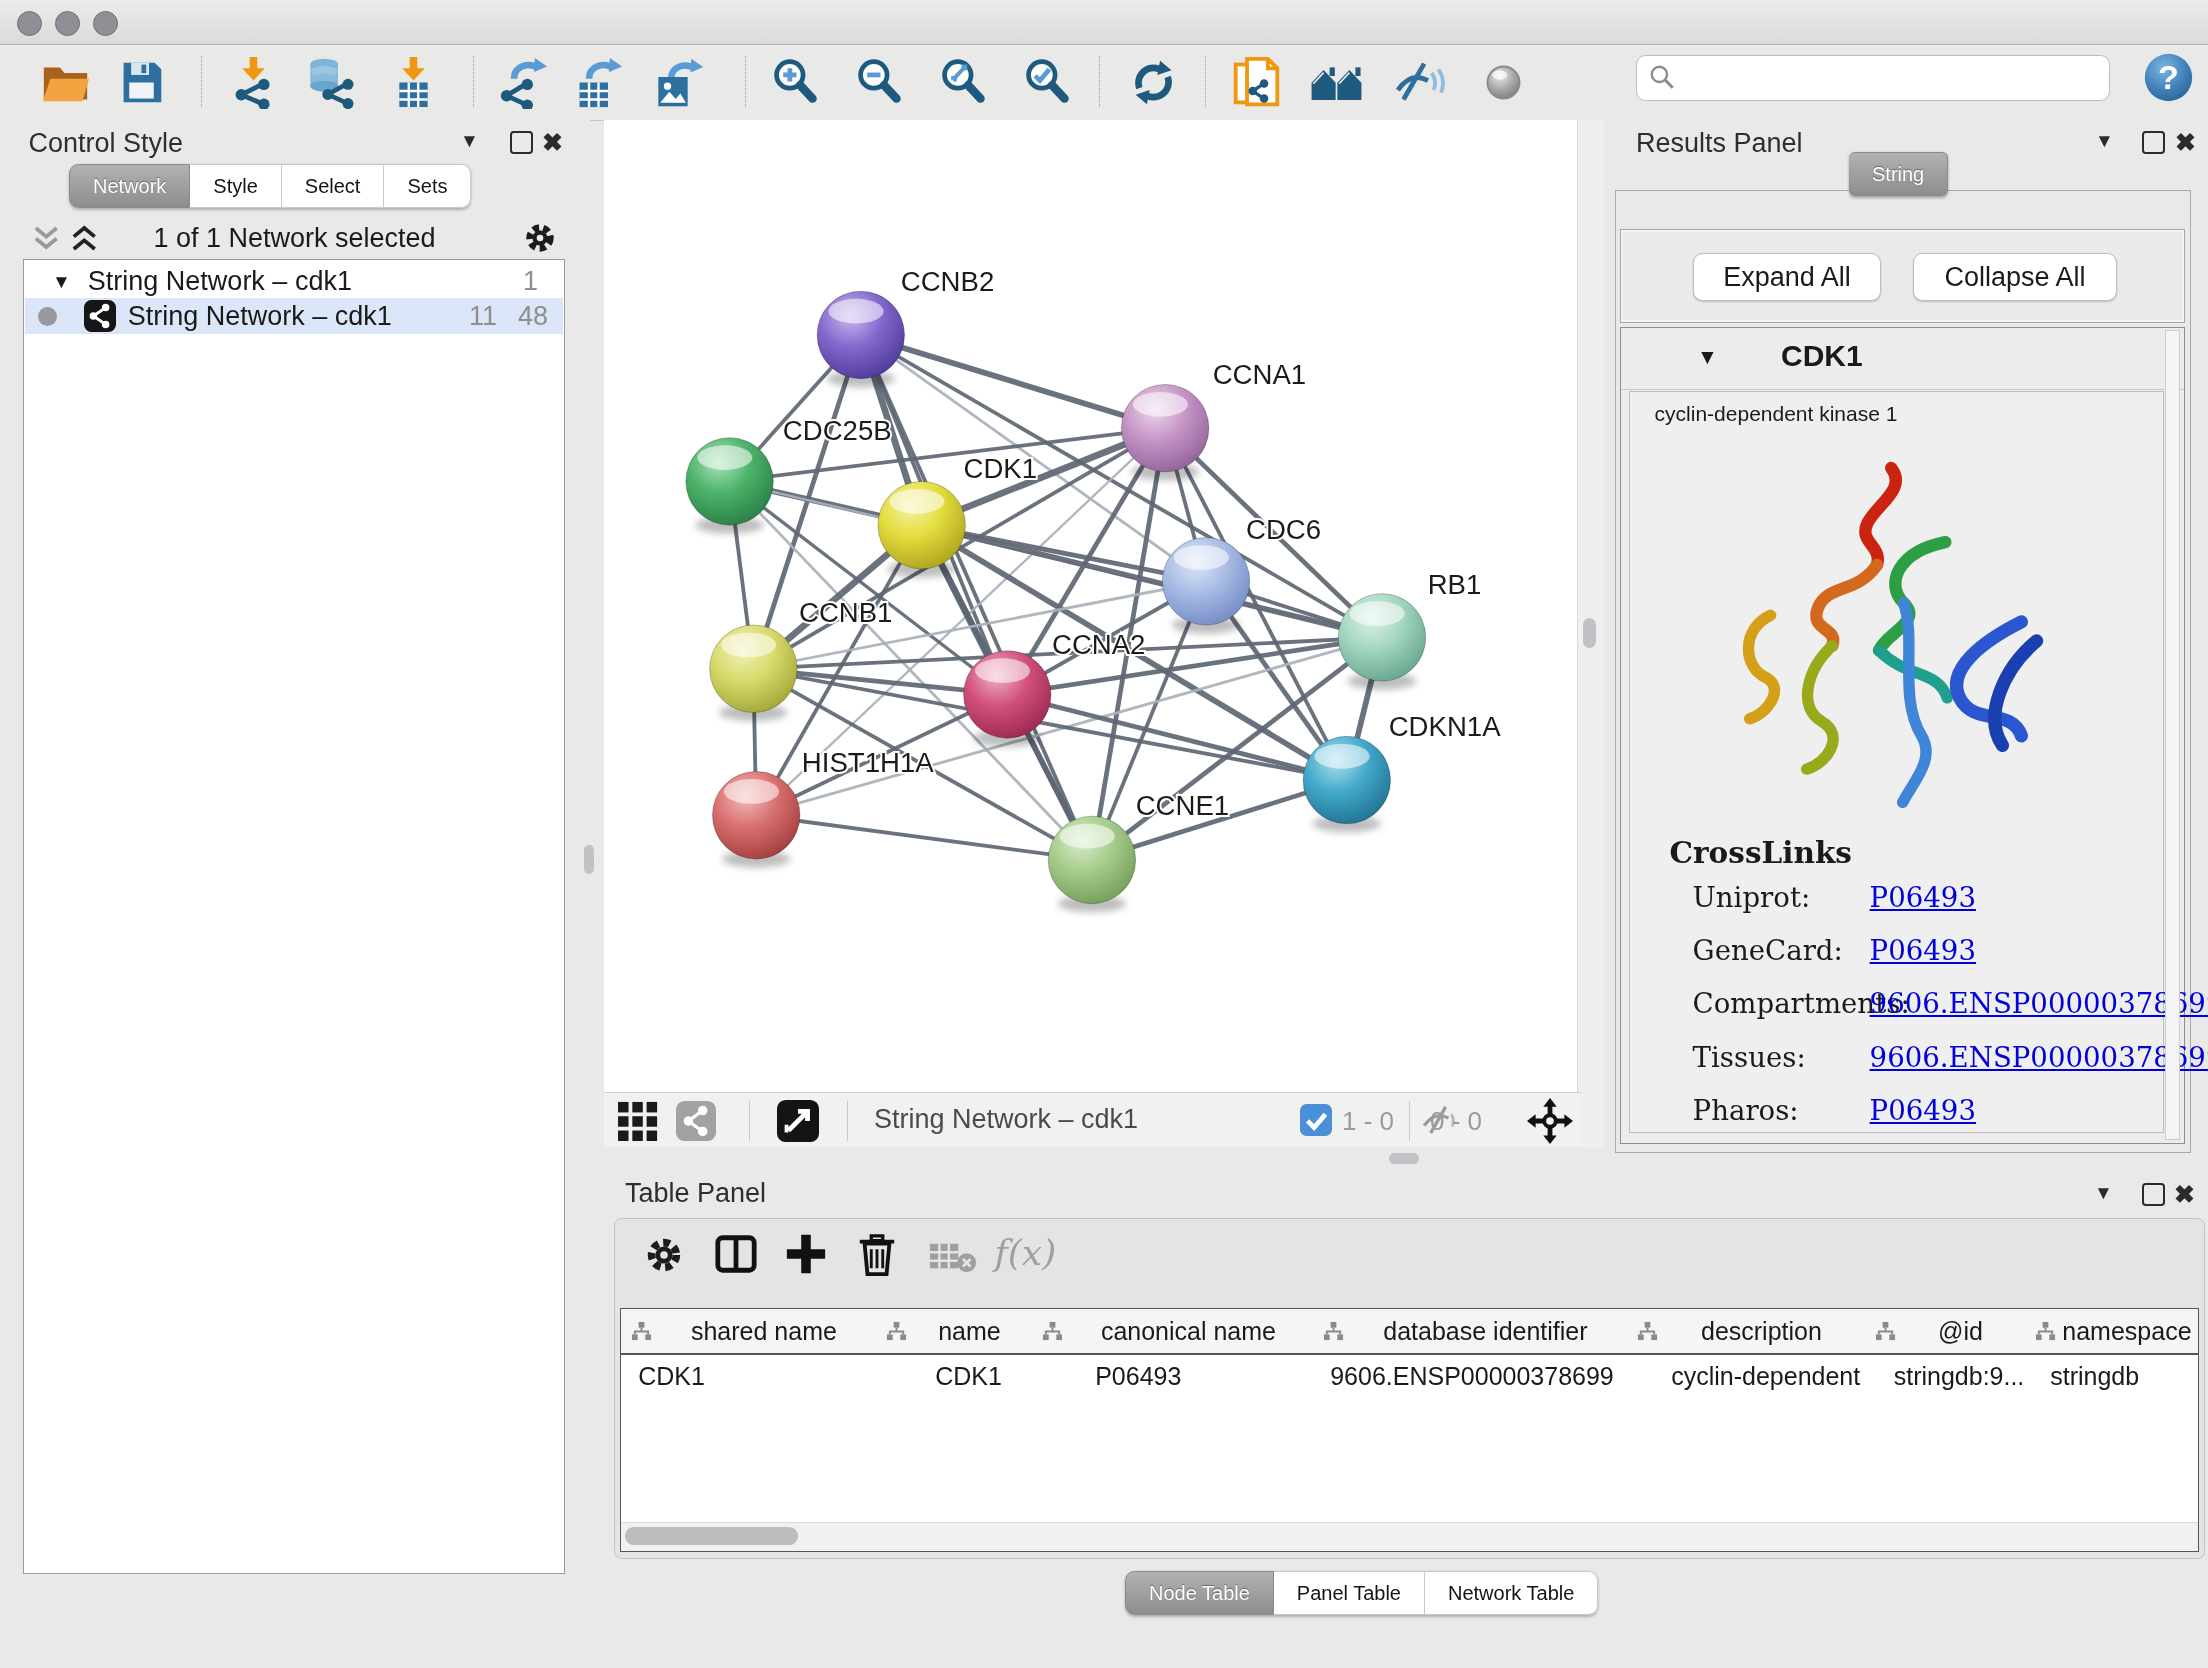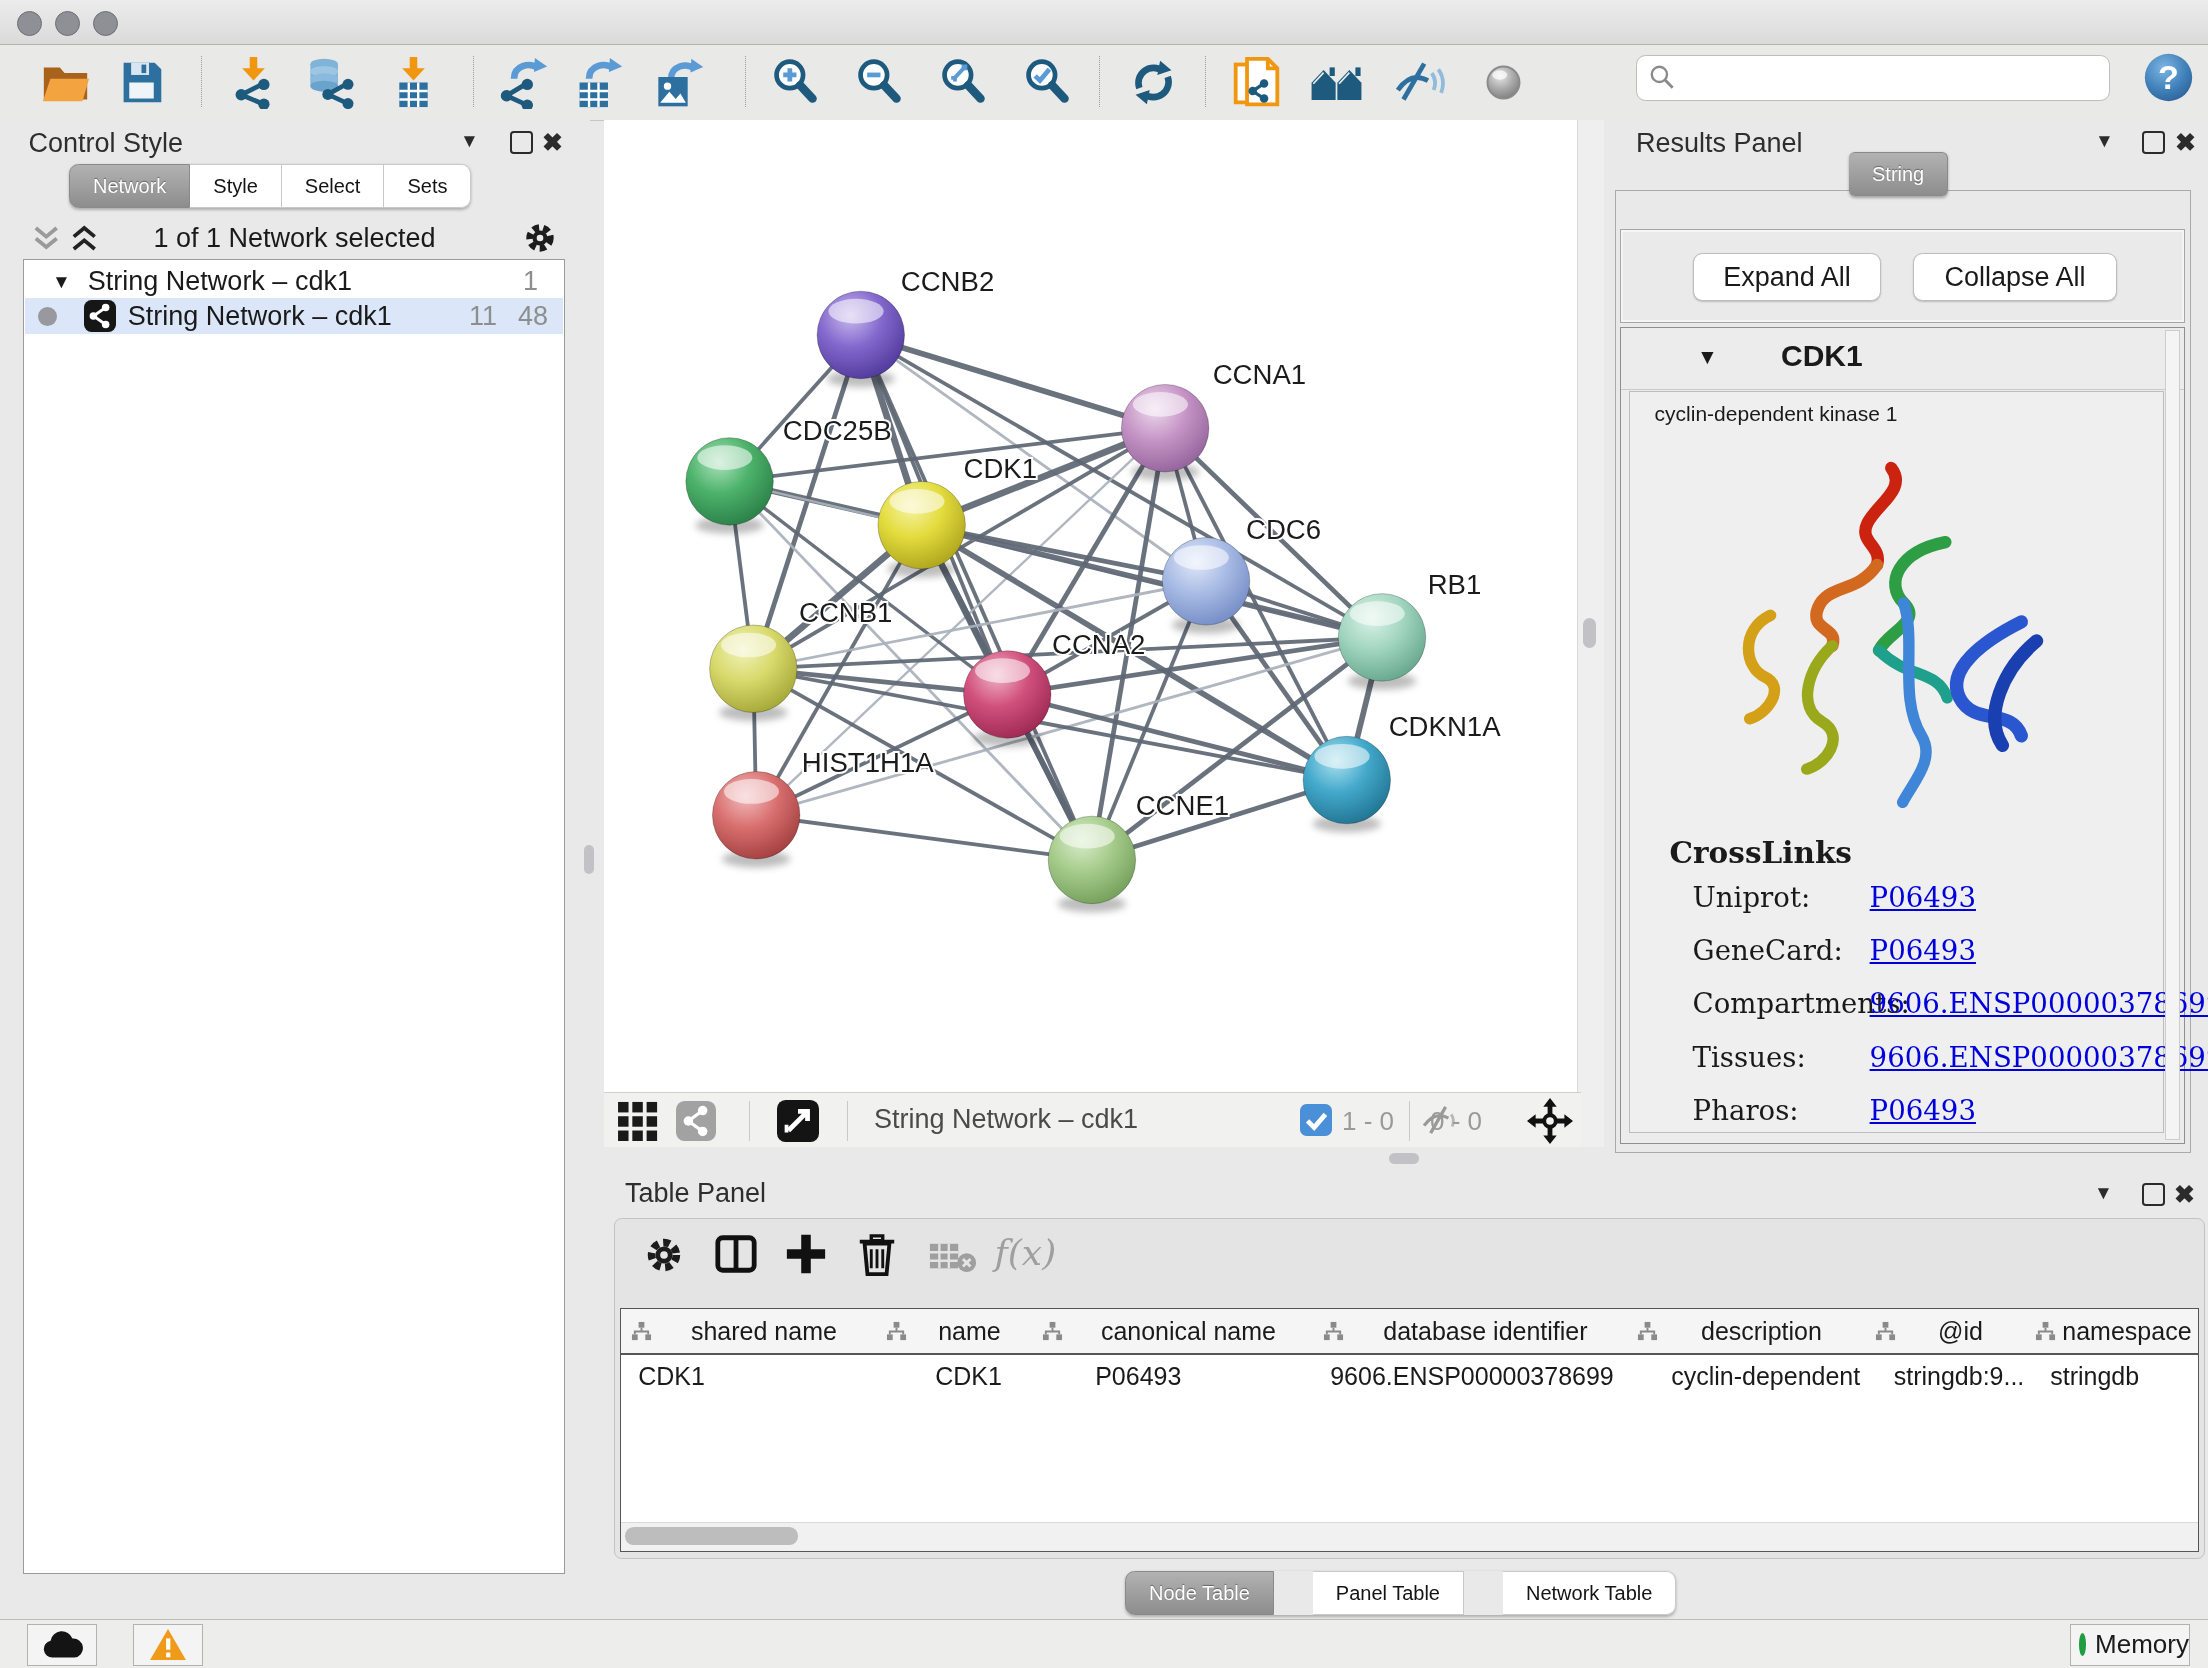--- a/index.html
+++ b/index.html
@@ -832,40 +832,22 @@
         <div class="trow-cell" style="left:1006px;width:238px;padding-left:44px;">cyclin-dependent ...</div>
         <div class="trow-cell" style="left:1244px;width:160px;padding-left:28.5px;">stringdb:9...</div>
         <div class="trow-cell" style="left:1404px;width:173px;padding-left:25px;">stringdb</div>
 
         <div class="abs" style="left:0;bottom:0;width:1577px;height:28.5px;background:#f1f1f1;border-top:1px solid #d9d9d9;">
           <div class="scrollthumb abs" style="left:3.8px;top:4.8px;width:173px;height:18px;"></div>
         </div>
       </div>
     </div>
 
-    <div class="abs tabset" style="left:521px;top:399px;gap:39px;">
+    <div class="abs tabset" style="left:521px;top:399px;">
       <div class="tab active">Node Table</div>
       <div class="tab">Panel Table</div>
       <div class="tab">Network Table</div>
     </div>
   </div>
 
-  <div class="abs" style="left:0;top:1619px;width:2208px;height:49px;background:#ededec;border-top:1px solid #bcbcbc;">
-    <div class="abs statusbtn" style="left:27px;top:3.8px;width:68px;height:40px;">
-      <svg width="42" height="28.5" viewBox="0 0 44 30">
-        <path d="M12 28 a9 9 0 0 1 -2 -17.8 A12 12 0 0 1 33 8 a8 8 0 0 1 2 20z" fill="#141414"></path>
-      </svg>
-    </div>
-    <div class="abs statusbtn" style="left:133px;top:3.8px;width:68px;height:40px;">
-      <svg width="38" height="34" viewBox="0 0 40 36">
-        <path d="M20 1 L39 34 H1z" fill="#f09a1a"></path>
-        <rect x="18" y="11" width="4.5" height="12" fill="#fff"></rect>
-        <rect x="18" y="26" width="4.5" height="5" fill="#fff"></rect>
-      </svg>
-    </div>
-    <div class="abs statusbtn" style="left:2070px;top:3.8px;width:118px;height:40px;justify-content:flex-start;">
-      <span style="width:23px;height:23px;border-radius:50%;background:#1f9d40;display:inline-block;margin:0 9.5px 0 7.6px;"></span>
-      <span style="font-size:26px;">Memory</span>
-    </div>
-  </div>
 
 </div>
 
 
 </body></html>

